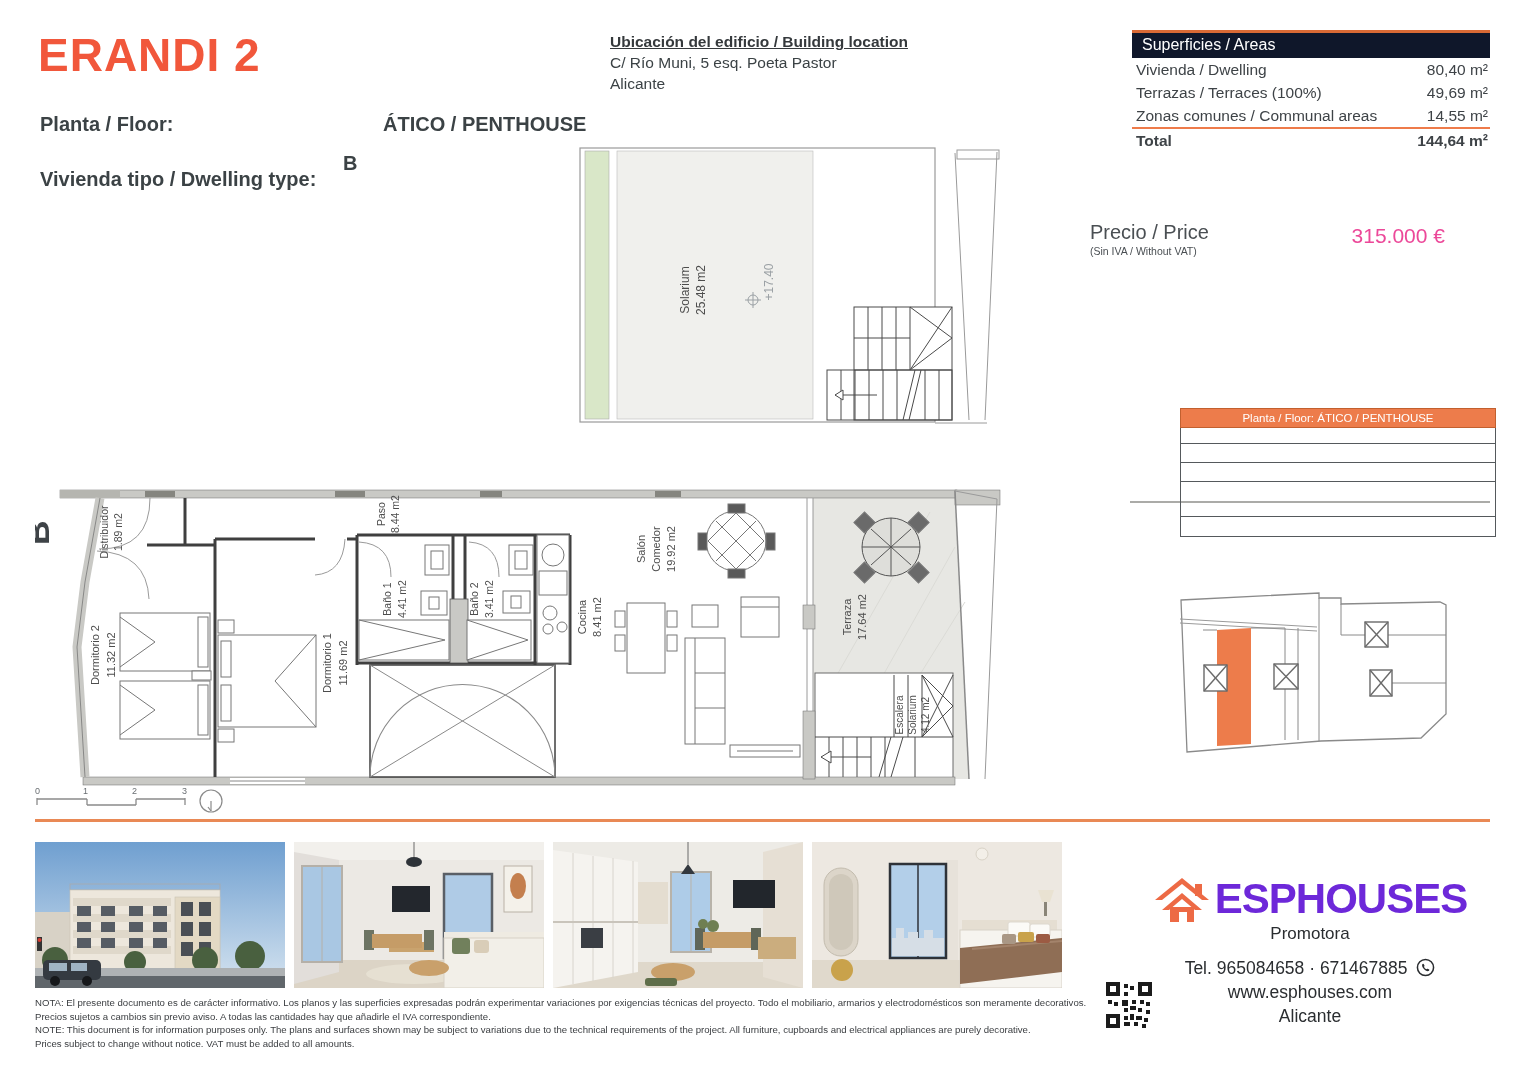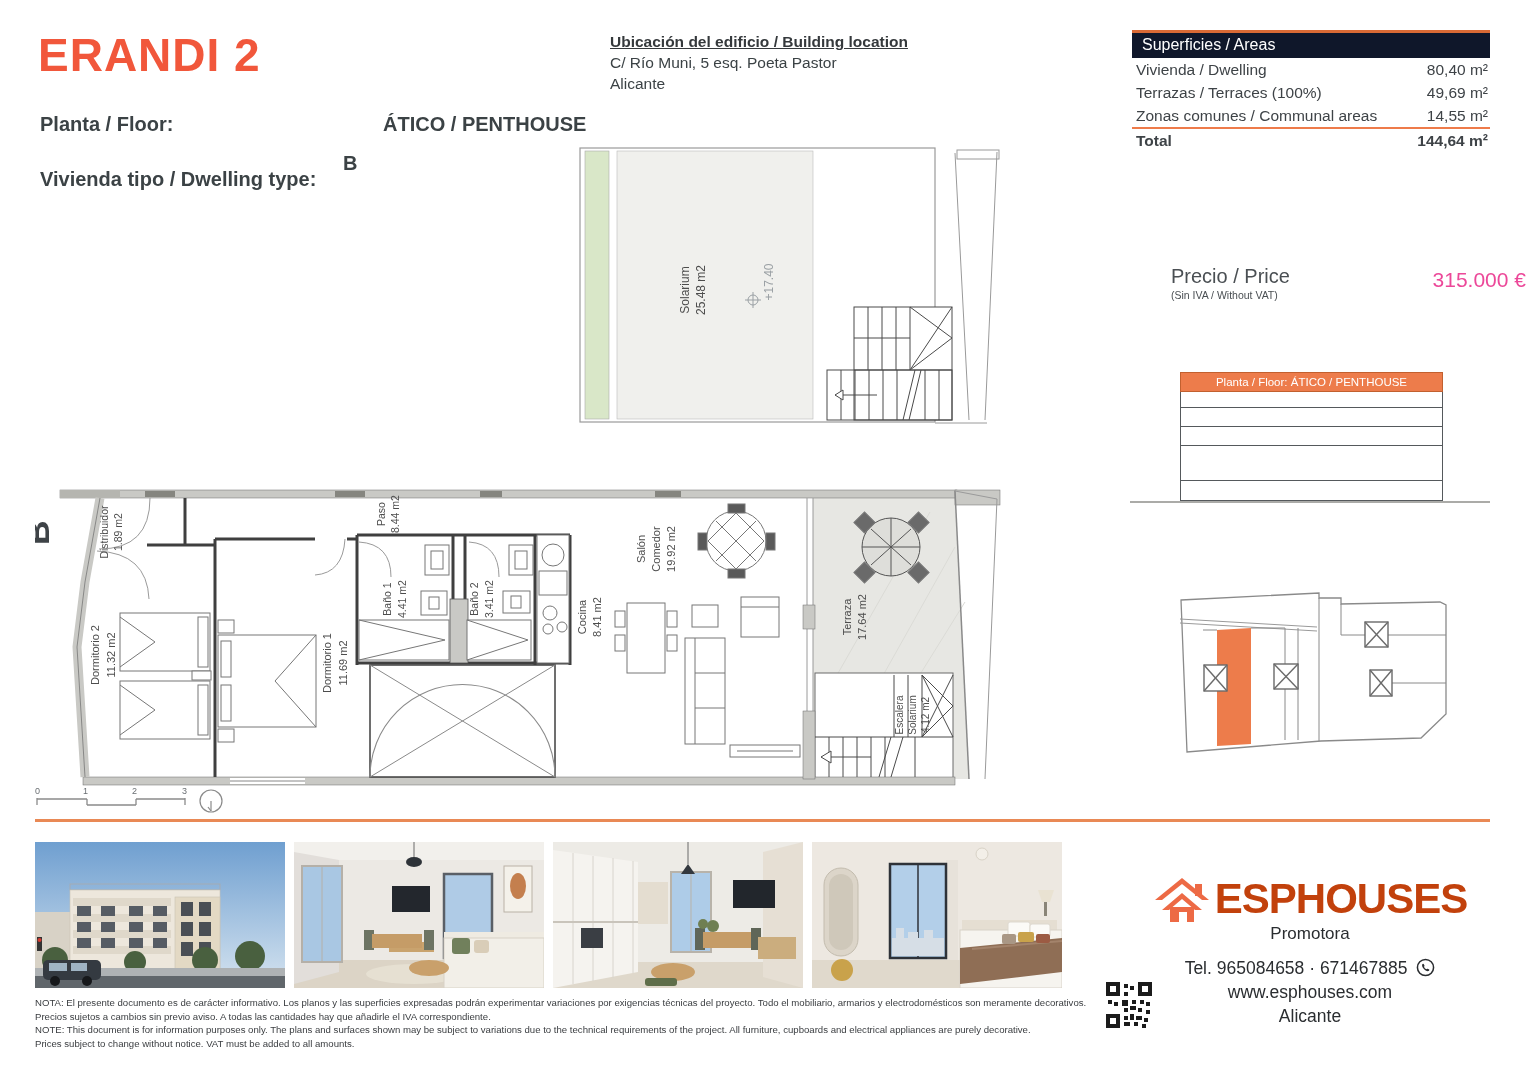--- a/index.html
+++ b/index.html
@@ -18,21 +18,21 @@
   .price-label{font-size:20px;color:#4A4F53;}
   .price-note{font-size:10.5px;color:#4A4F53;margin-top:1px;}
   .price-value{font-size:21px;color:#ec4899;}
   .kp-header{background:#ED7C4B;color:#fff;font-size:11.5px;text-align:center;
              padding:3px 0;border:1px solid #c2602f;}
   .kp-row{border:1px solid #55595c;border-top:none;background:transparent;}
   .photo{flex:1;height:146px;overflow:hidden;}
   .photos{display:flex;gap:9px;}
   .disc{font-size:9.6px;color:#3a3d40;line-height:13.6px;white-space:nowrap;}
   .contact{width:424px;text-align:center;color:#2A2D30;}
-  .c-brand{font-size:42px;font-weight:800;letter-spacing:-1px;color:#c2410c;}
+  .c-brand{font-size:42px;font-weight:800;letter-spacing:-1px;color:#6d28d9;}
   .c-tag{font-size:17px;margin-top:0px;}
   .c-line{font-size:17.5px;line-height:24px;}
   .divider{background:#E98955;height:3px;}
   svg text{font-family:"Liberation Sans",sans-serif;}
 </style>
 </head>
 <body>
 
 <div id="page">
 
@@ -61,21 +61,21 @@
     <div class="arow">
       <span>Zonas comunes / Communal areas</span>
       <span>14,55 m²</span>
     </div>
     <div class="arow total">
       <span>Total</span>
       <span>144,64 m²</span>
     </div>
   </div>
 
-  <div class="abs" style="left:1171px;top:221px;width:355px;margin-top:44px;">
+  <div class="abs" style="left:1090px;top:221px;width:355px;">
     <div style="display:flex;justify-content:space-between;align-items:flex-start;">
       <div>
         <div class="price-label">Precio / Price</div>
         <div class="price-note">(Sin IVA / Without VAT)</div>
       </div>
       <div class="price-value" style="margin-top:3px;">315.000 €</div>
     </div>
   </div>
 
   <svg class="abs" style="left:577px;top:142px;" width="435" height="285" viewBox="0 0 435 285">
@@ -323,21 +323,21 @@
       <line x1="150" y1="13" x2="150" y2="20"></line>
     </g>
     <g stroke="#8a8a8a" stroke-width="1.2" fill="none">
       <circle cx="176" cy="16" r="11"></circle>
       <line x1="176" y1="16" x2="176" y2="26"></line>
       <line x1="173" y1="22" x2="176" y2="26"></line>
     </g>
   </svg>
 
   <div class="abs" style="left:1130px;top:501px;width:360px;height:2px;background:#ABABA8;"></div>
-  <div class="abs" style="left:1180px;top:372px;width:263px;">
+  <div class="abs" style="left:1180px;top:408px;width:316px;">
     <div class="kp-header">Planta / Floor: ÁTICO / PENTHOUSE</div>
     <div class="kp-row" style="height:15px;"></div>
     <div class="kp-row" style="height:18px;"></div>
     <div class="kp-row" style="height:18px;"></div>
     <div class="kp-row" style="height:34px;"></div>
     <div class="kp-row" style="height:19px;"></div>
   </div>
 
   <svg class="abs" style="left:1175px;top:588px;" width="300" height="180" viewBox="0 0 300 180">
     <polygon points="6,12 144,5 144,10 166,10 166,16 265,14 271,17 271,126 246,150 146,153 12,164" fill="#ffffff" stroke="#8a8a8a" stroke-width="1.3"></polygon>

